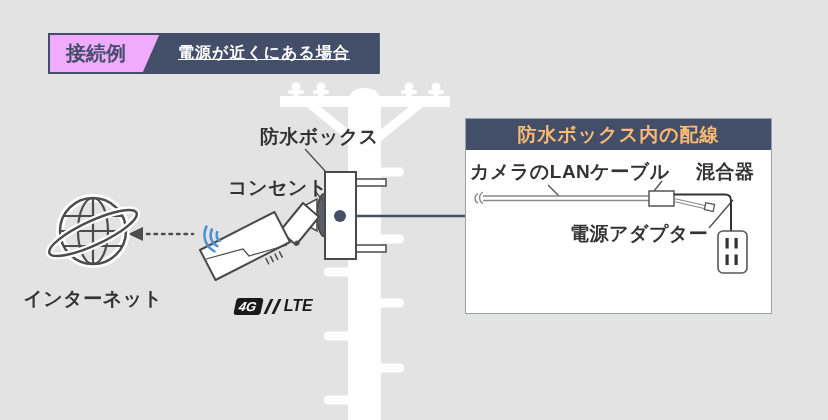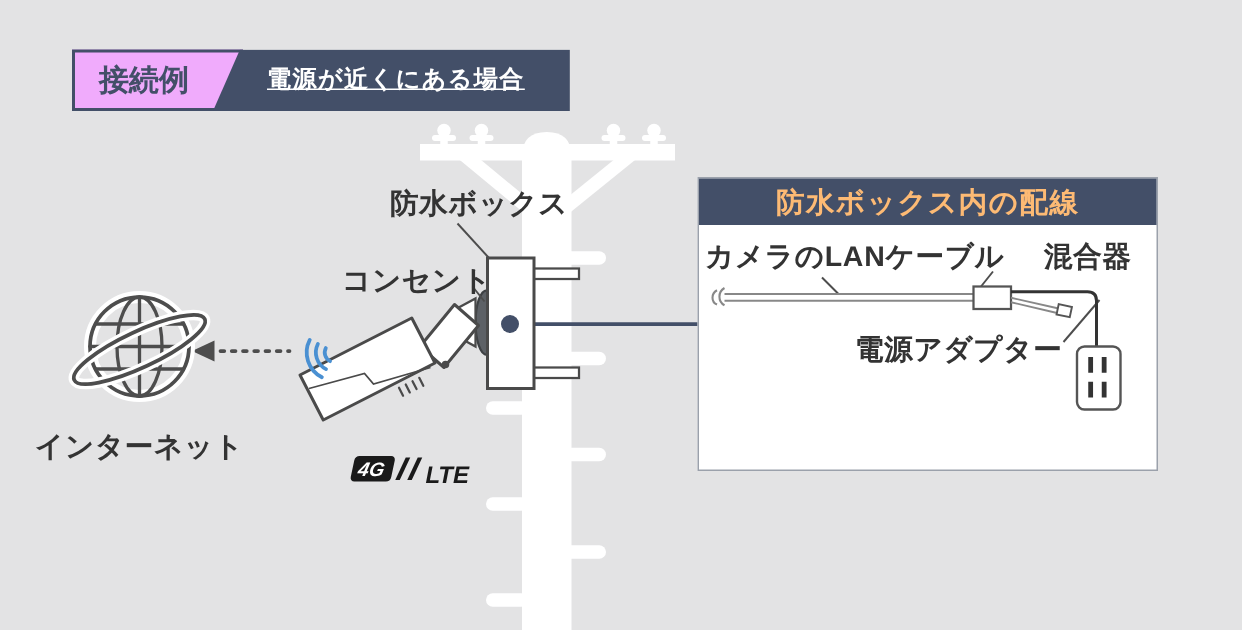--- a/index.html
+++ b/index.html
@@ -29,21 +29,21 @@
   .panel .lbl{font-size:19px;}
 
   
   .badge-row{position:absolute;left:198px;top:297px;width:152px;display:flex;
              align-items:center;justify-content:center;gap:3px;}
   .badge-4g{display:inline-block;background:#1a1a1a;color:#fff;font-weight:bold;
             font-style:italic;font-size:13px;line-height:17px;height:17px;padding:0 6px 0 4px;
             border-radius:3px;transform:skewX(-12deg);}
   .badge-slash{display:inline-block;width:3px;height:15px;background:#1a1a1a;
                transform:skewX(-25deg);margin:0 1px;}
-  .badge-lte{font-weight:bold;font-size:16px;color:#1a1a1a;font-style:italic;margin-left:2px;margin-top:12px;}
+  .badge-lte{font-weight:bold;font-size:16px;color:#1a1a1a;font-style:italic;margin-left:2px;}
 </style>
 </head>
 <body>
 
 <div class="stage">
 
   <svg class="scene-svg" width="828" height="420" viewBox="0 0 828 420">
 
     <g fill="#ffffff">
 

